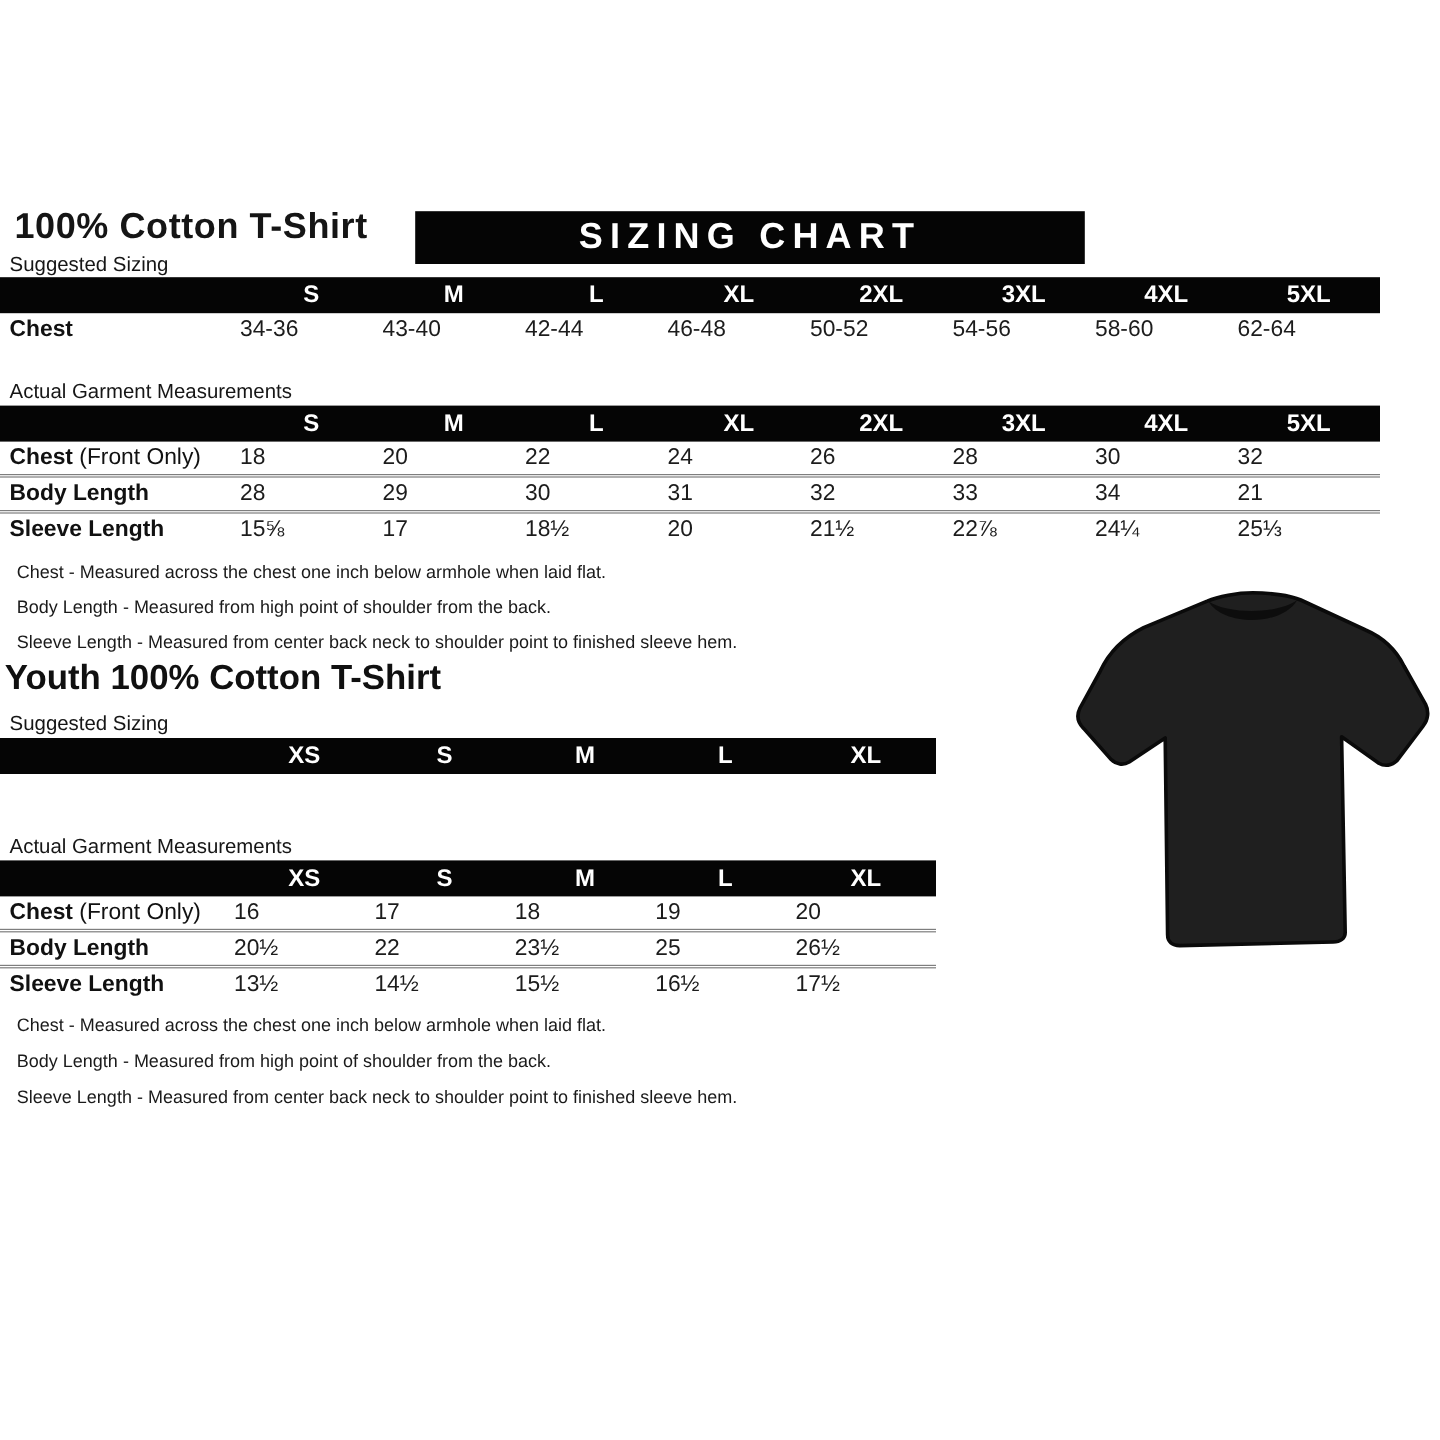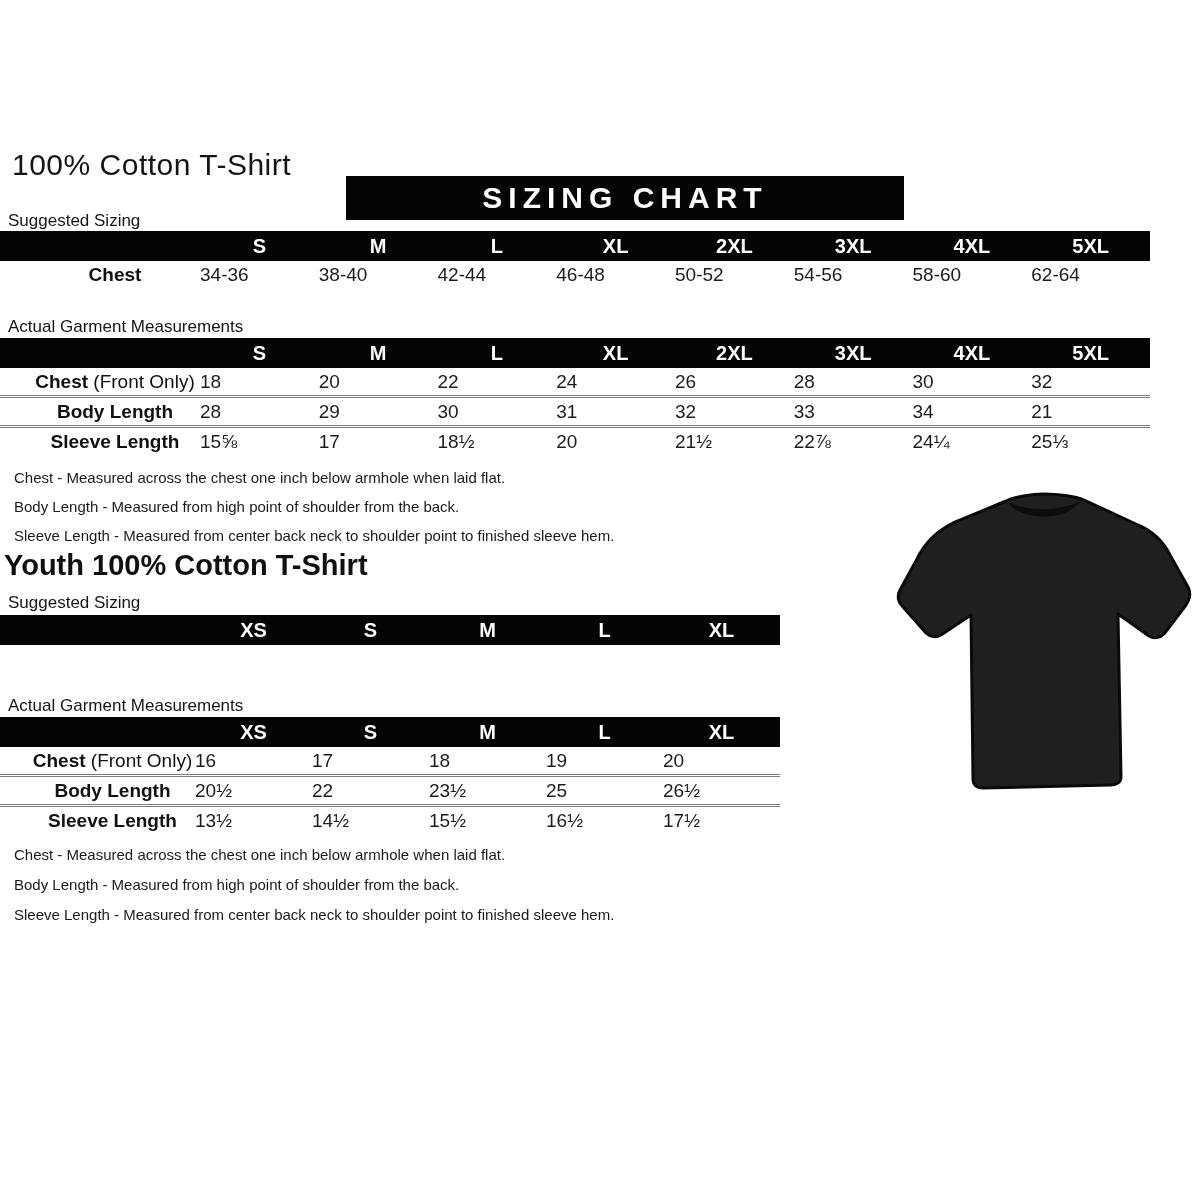--- a/index.html
+++ b/index.html
@@ -2,35 +2,35 @@
 <html><head>
 <meta charset="utf-8">
 <style>
   html,body{margin:0;padding:0;background:#fff;}
   #canvas{
     position:relative;width:1200px;height:1200px;background:#ffffff;
     font-family:"Liberation Sans","DejaVu Sans",sans-serif;color:#111;
     overflow:hidden;
   }
   .abs{position:absolute;}
-  .main-title{left:12px;top:148px;font-size:30px;font-weight:400;color:#151515;letter-spacing:.5px;text-align:right;}
+  .main-title{left:12px;top:172px;font-size:30px;font-weight:700;color:#151515;letter-spacing:.5px;text-align:right;}
   .banner{
     left:346px;top:163px;width:558px;height:44px;background:#050505;
     display:flex;align-items:center;justify-content:center;
     color:#fff;font-weight:bold;font-size:30px;letter-spacing:6px;margin-top:13px;
   }
   .section-heading{font-size:17px;color:#161616;}
   .youth-title{left:4px;top:549px;font-size:29px;font-weight:bold;color:#101010;}
 
   .size-table{position:absolute;left:0;}
   .trow{display:flex;align-items:center;}
   .trow.thead{background:#050505;color:#fff;height:30px;}
   .trow.data{height:27px;}
   .cell{box-sizing:border-box;}
-  .cell.label{padding-left:30px;text-align:center;font-size:19px;}
+  .cell.label{padding-left:8px;text-align:left;font-size:19px;}
   .cell.label b{font-weight:bold;}
   .cell.label span{font-weight:400;}
   .cell.val{flex:1;font-size:19px;color:#1c1c1c;}
   .cell.th{flex:1;text-align:center;font-weight:bold;font-size:20px;}
   .adult-table .cell.label{width:200px;}
   .youth-table .cell.label{width:195px;}
   .with-seps .trow.data + .trow.data{border-top:3px double #7e7e7e;}
 
   .notes .note-line{font-size:15px;color:#1a1a1a;}
   .notes.adult-notes .note-line{line-height:29px;}
@@ -55,21 +55,21 @@
         <div class="cell th">L</div>
         <div class="cell th">XL</div>
         <div class="cell th">2XL</div>
         <div class="cell th">3XL</div>
         <div class="cell th">4XL</div>
         <div class="cell th">5XL</div>
       </div>
       <div class="trow data">
         <div class="cell label"><b>Chest</b></div>
         <div class="cell val">34-36</div>
-        <div class="cell val">38-40</div>
+        <div class="cell val">43-40</div>
         <div class="cell val">42-44</div>
         <div class="cell val">46-48</div>
         <div class="cell val">50-52</div>
         <div class="cell val">54-56</div>
         <div class="cell val">58-60</div>
         <div class="cell val">62-64</div>
       </div>
     </div>
 
   <div class="abs section-heading" style="left:8px;top:317px;">Actual Garment Measurements</div>

